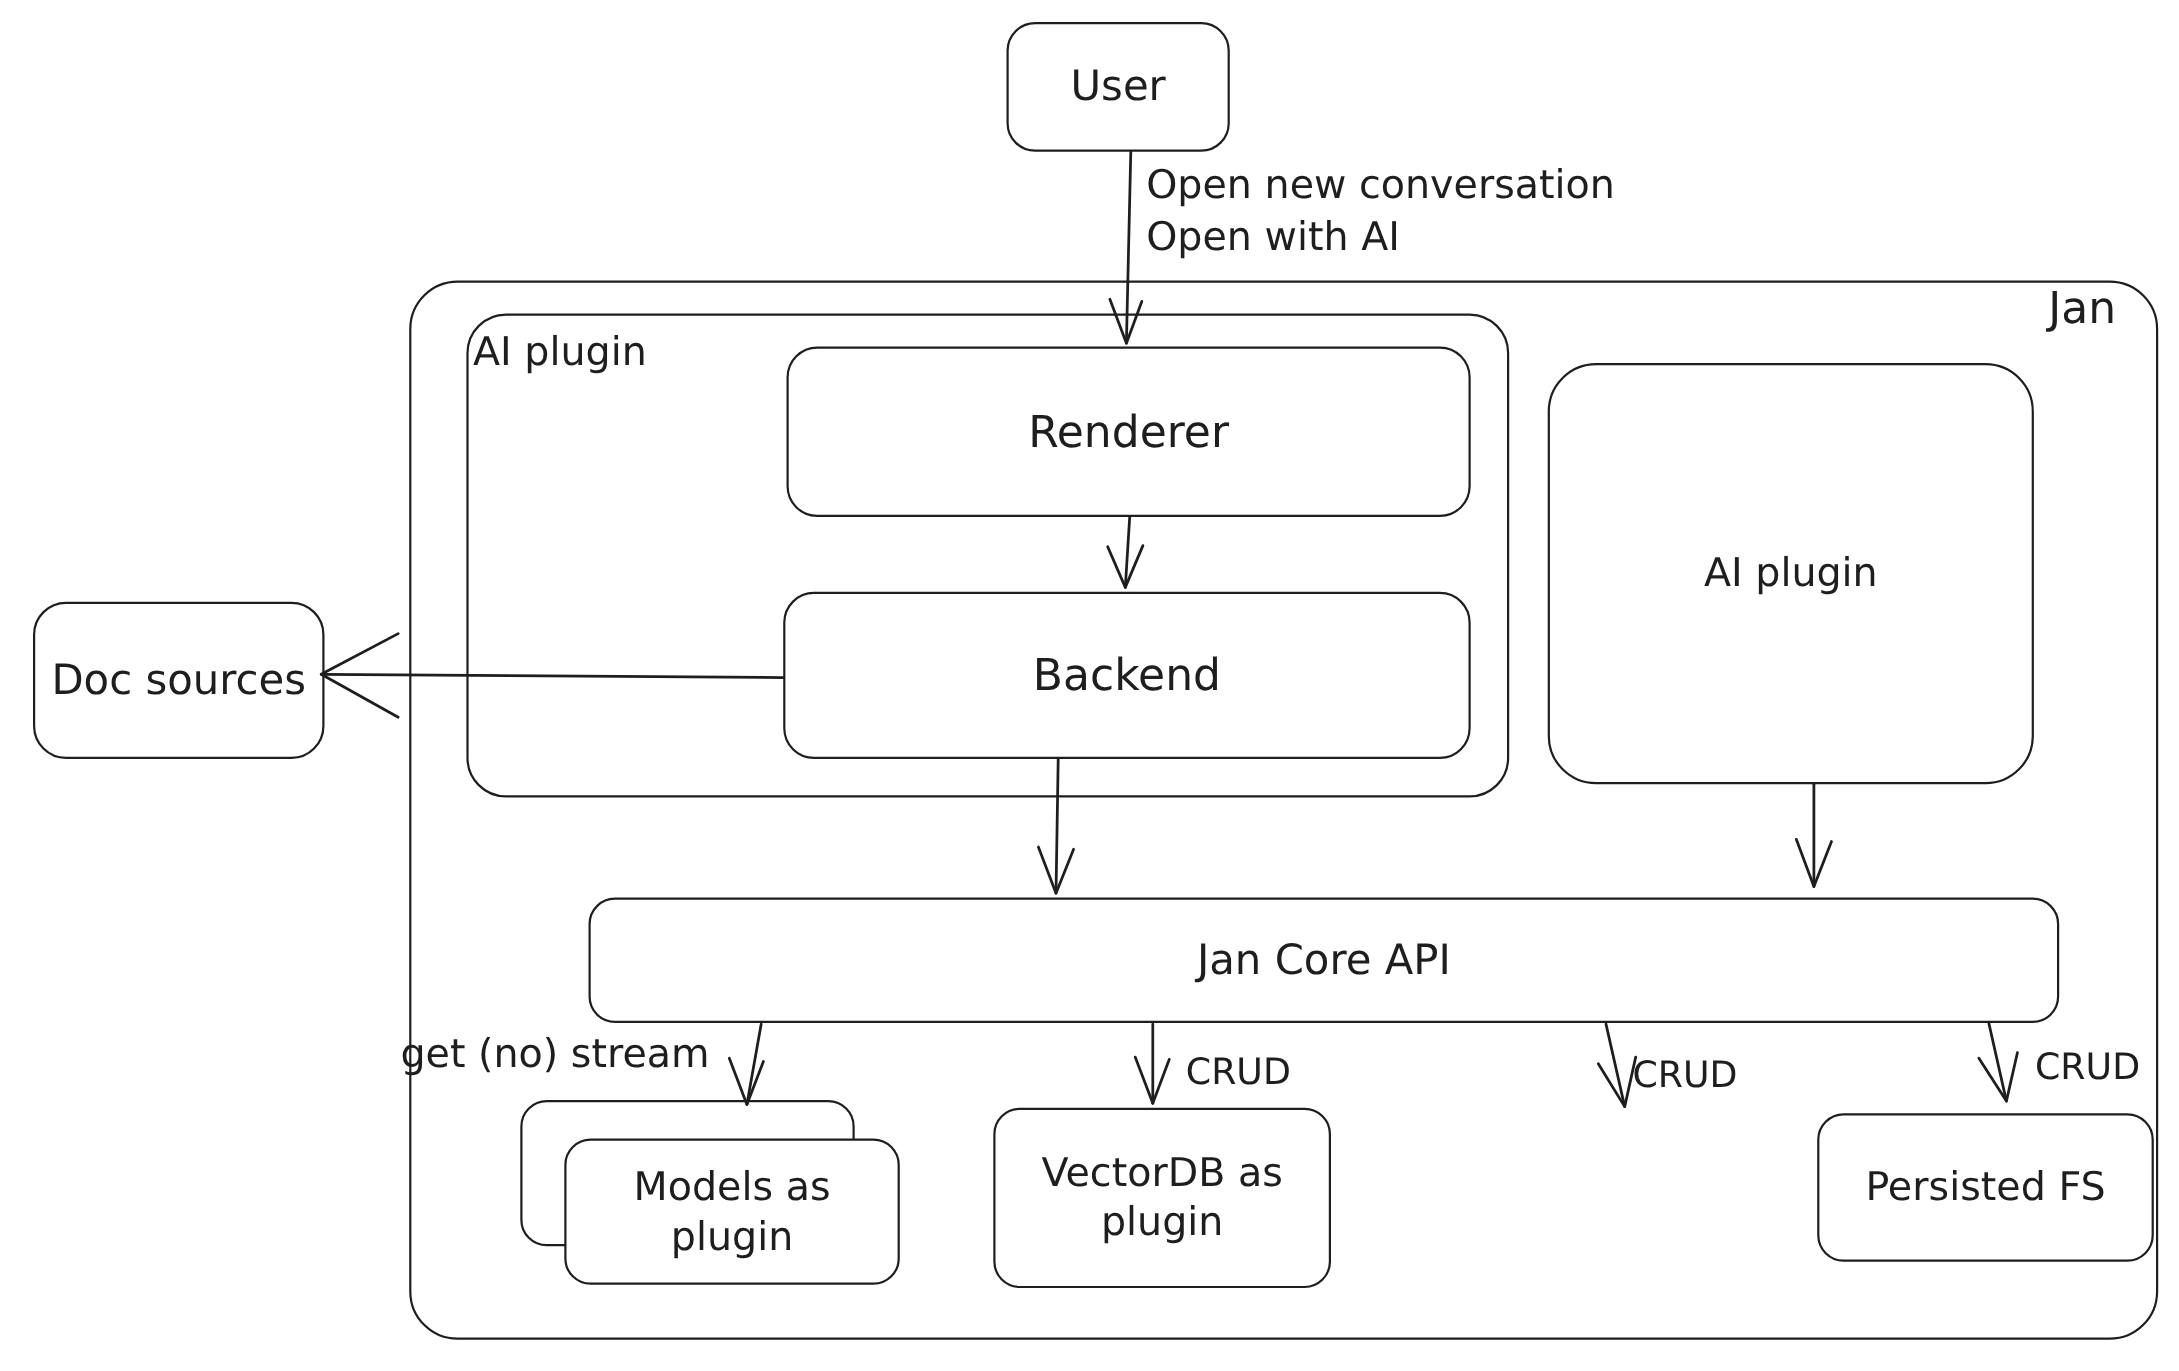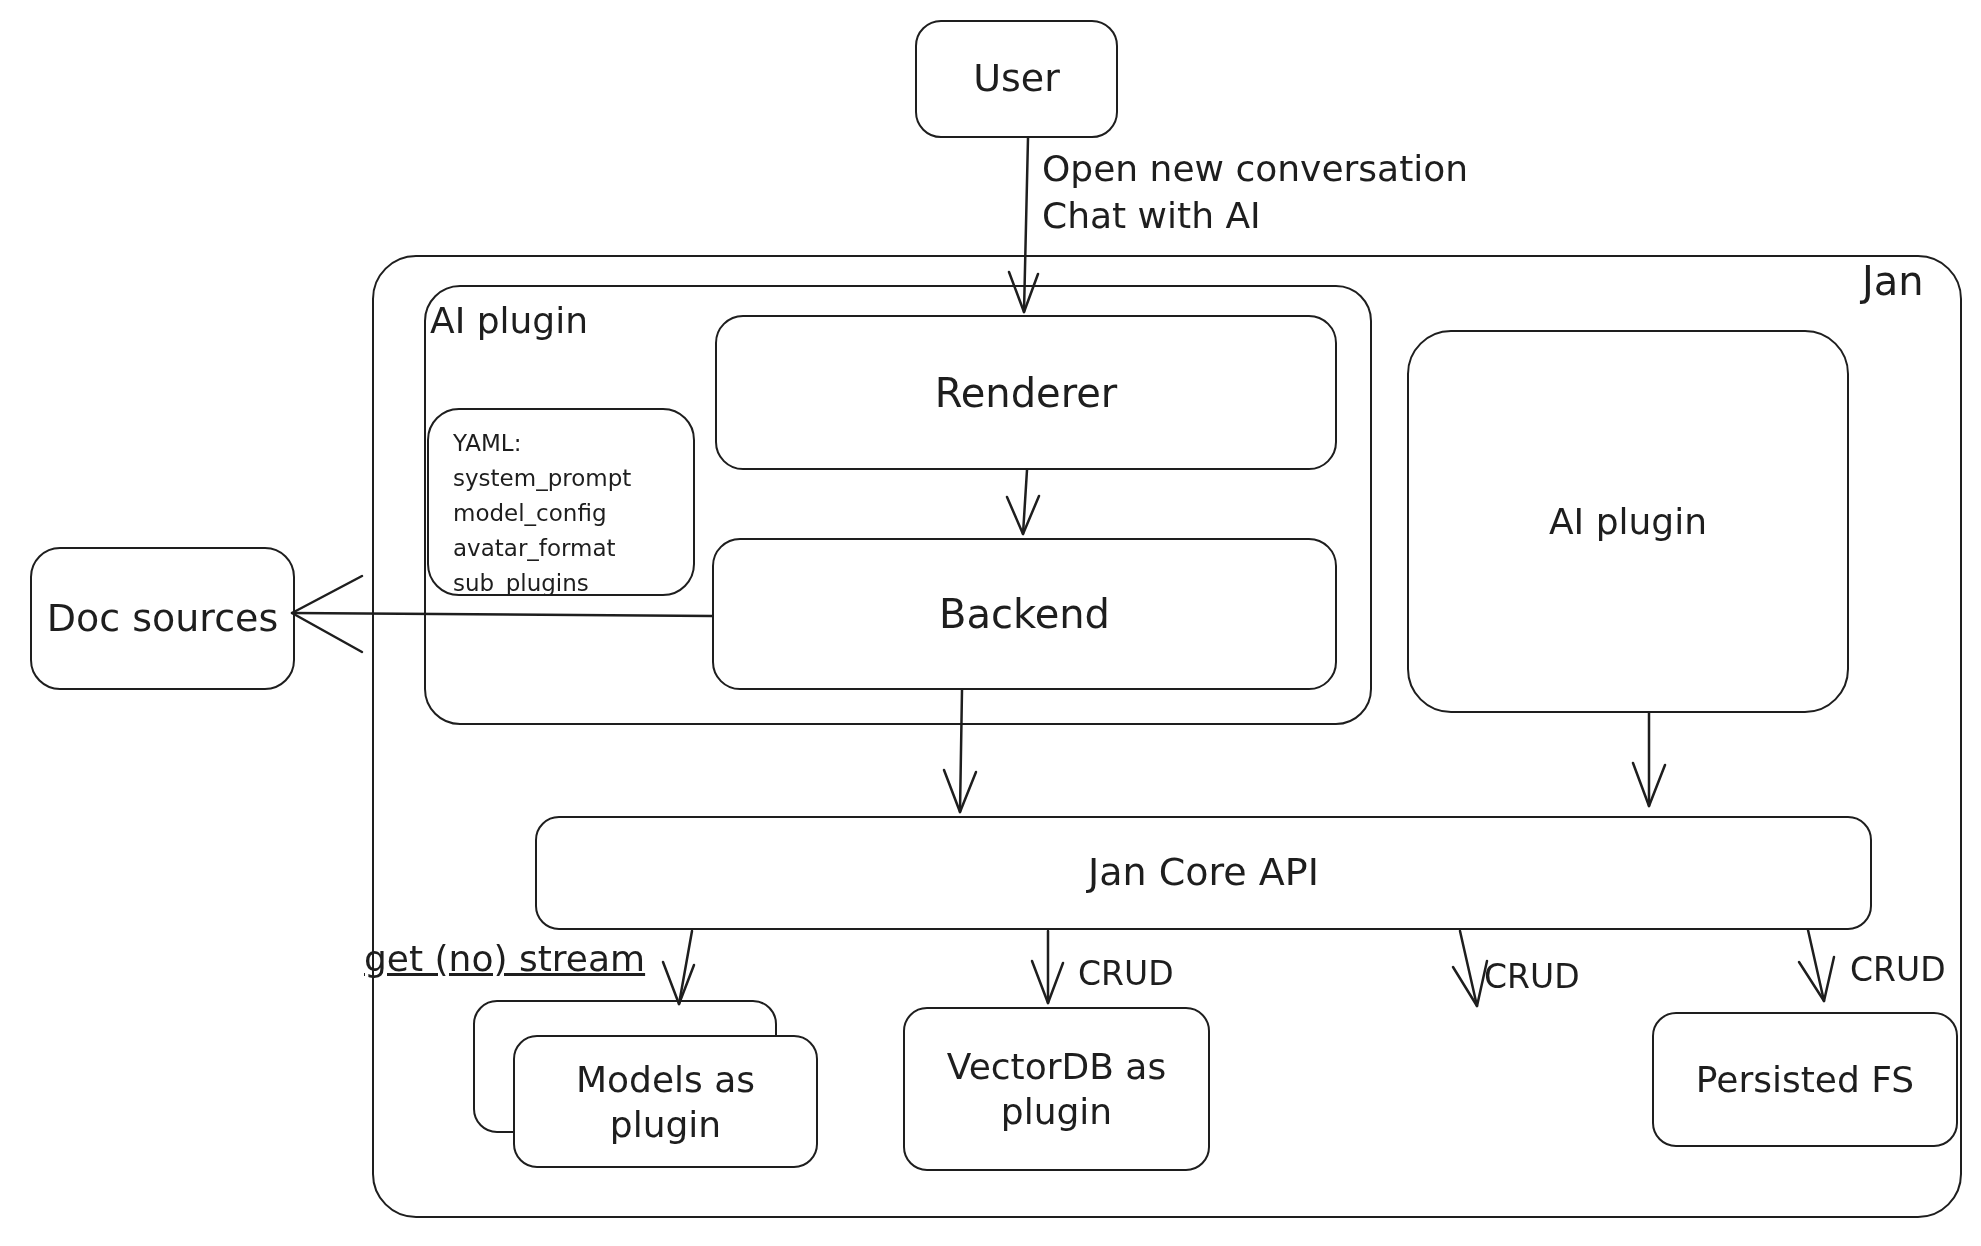--- a/index.html
+++ b/index.html
@@ -76,29 +76,20 @@
   <div class="floating-label" style="left:430px; top:300px; font-size:36px;">AI plugin</div>
 
   <div class="box" style="left:915px; top:20px; width:203px; height:118px; border-radius:26px;">
     <span class="lbl" style="font-size:38px;">User</span>
   </div>
 
   <div class="box" style="left:715px; top:315px; width:622px; height:155px; border-radius:28px;align-items:center;">
     <span class="lbl" style="font-size:40px;">Renderer</span>
   </div>
 
-  <div class="box" style="left:427px; top:408px; width:268px; height:188px; border-radius:32px; display:block;">
-    <div class="note-lines">
-      <div>YAML:</div>
-      <div>system_prompt</div>
-      <div>model_config</div>
-      <div>avatar_format</div>
-      <div>sub_plugins</div>
-    </div>
-  </div>
 
   <div class="box" style="left:712px; top:538px; width:625px; height:152px; border-radius:28px;">
     <span class="lbl" style="font-size:40px;">Backend</span>
   </div>
 
   <div class="box" style="left:1407px; top:330px; width:442px; height:383px; border-radius:44px;">
     <span class="lbl" style="font-size:36px;">AI plugin</span>
   </div>
 
   <div class="box" style="left:20px; top:547px; width:265px; height:143px; border-radius:30px;margin-left:10px;">
@@ -119,25 +110,25 @@
     <span class="lbl" style="font-size:36px; max-width:245px;">VectorDB as plugin</span>
   </div>
 
 
   <div class="box" style="left:1652px; top:1012px; width:306px; height:135px; border-radius:24px;">
     <span class="lbl" style="font-size:36px;">Persisted FS</span>
   </div>
 
   <div class="floating-label" style="left:1042px; top:146px; font-size:36px; line-height:1.3; white-space:normal; width:480px;">
     <div>Open new conversation</div>
-    <div>Chat with AI</div>
+    <div>Open with AI</div>
   </div>
 
   <div class="floating-label" style="left:364px; top:938px; font-size:36px;"></div>
-  <div class="floating-label" style="left:364px; top:938px; font-size:36px;text-decoration:underline;">get (no) stream</div>
+  <div class="floating-label" style="left:364px; top:938px; font-size:36px;">get (no) stream</div>
 
   <div class="floating-label" style="left:1078px; top:954px; font-size:33px;">CRUD</div>
 
   <div class="floating-label" style="left:1484px; top:957px; font-size:33px;">CRUD</div>
 
   <div class="floating-label" style="left:1850px; top:950px; font-size:33px;">CRUD</div>
 
   <svg class="edges-layer" width="1981" height="1246" viewBox="0 0 1981 1246">
 
     <g>

